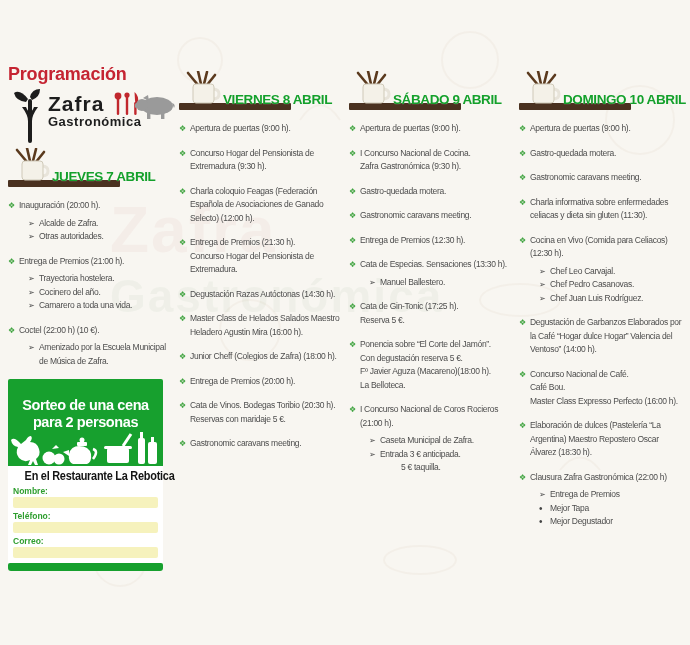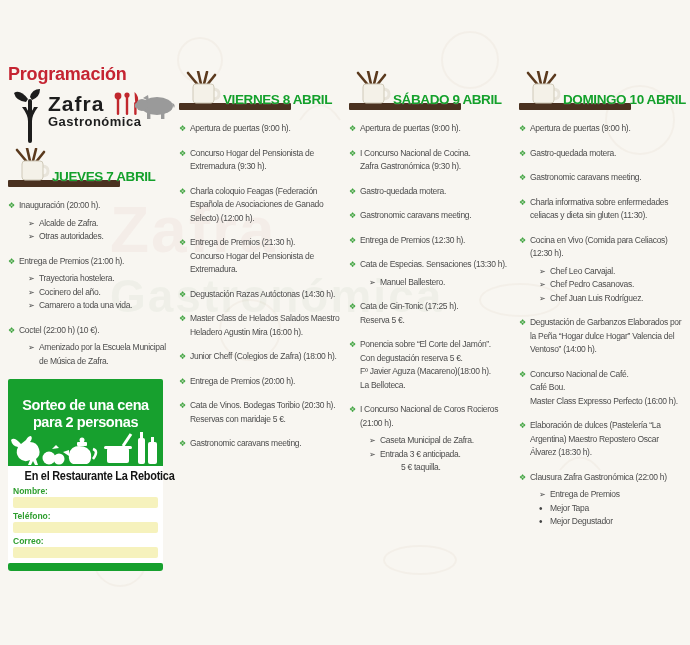--- a/index.html
+++ b/index.html
@@ -487,21 +487,21 @@
         <div class="line sub">
           <span class="mk">➢</span>
           <span>Chef Juan Luis Rodríguez.</span>
         </div>
       </div>
       <div class="item">
         <div class="line main">
           <span class="bullet">❖</span>
           <span>Degustación de Garbanzos Elaborados por</span>
         </div>
-        <div class="line cont">la Peña “Hogar dulce Hogar” Valencia del</div>
+        <div class="line cont">la Café “Hogar dulce Hogar” Valencia del</div>
         <div class="line cont">Ventoso” (14:00 h).</div>
       </div>
       <div class="item">
         <div class="line main">
           <span class="bullet">❖</span>
           <span>Concurso Nacional de Café.</span>
         </div>
         <div class="line cont">Café Bou.</div>
         <div class="line cont">Master Class Expresso Perfecto (16:00 h).</div>
       </div>

